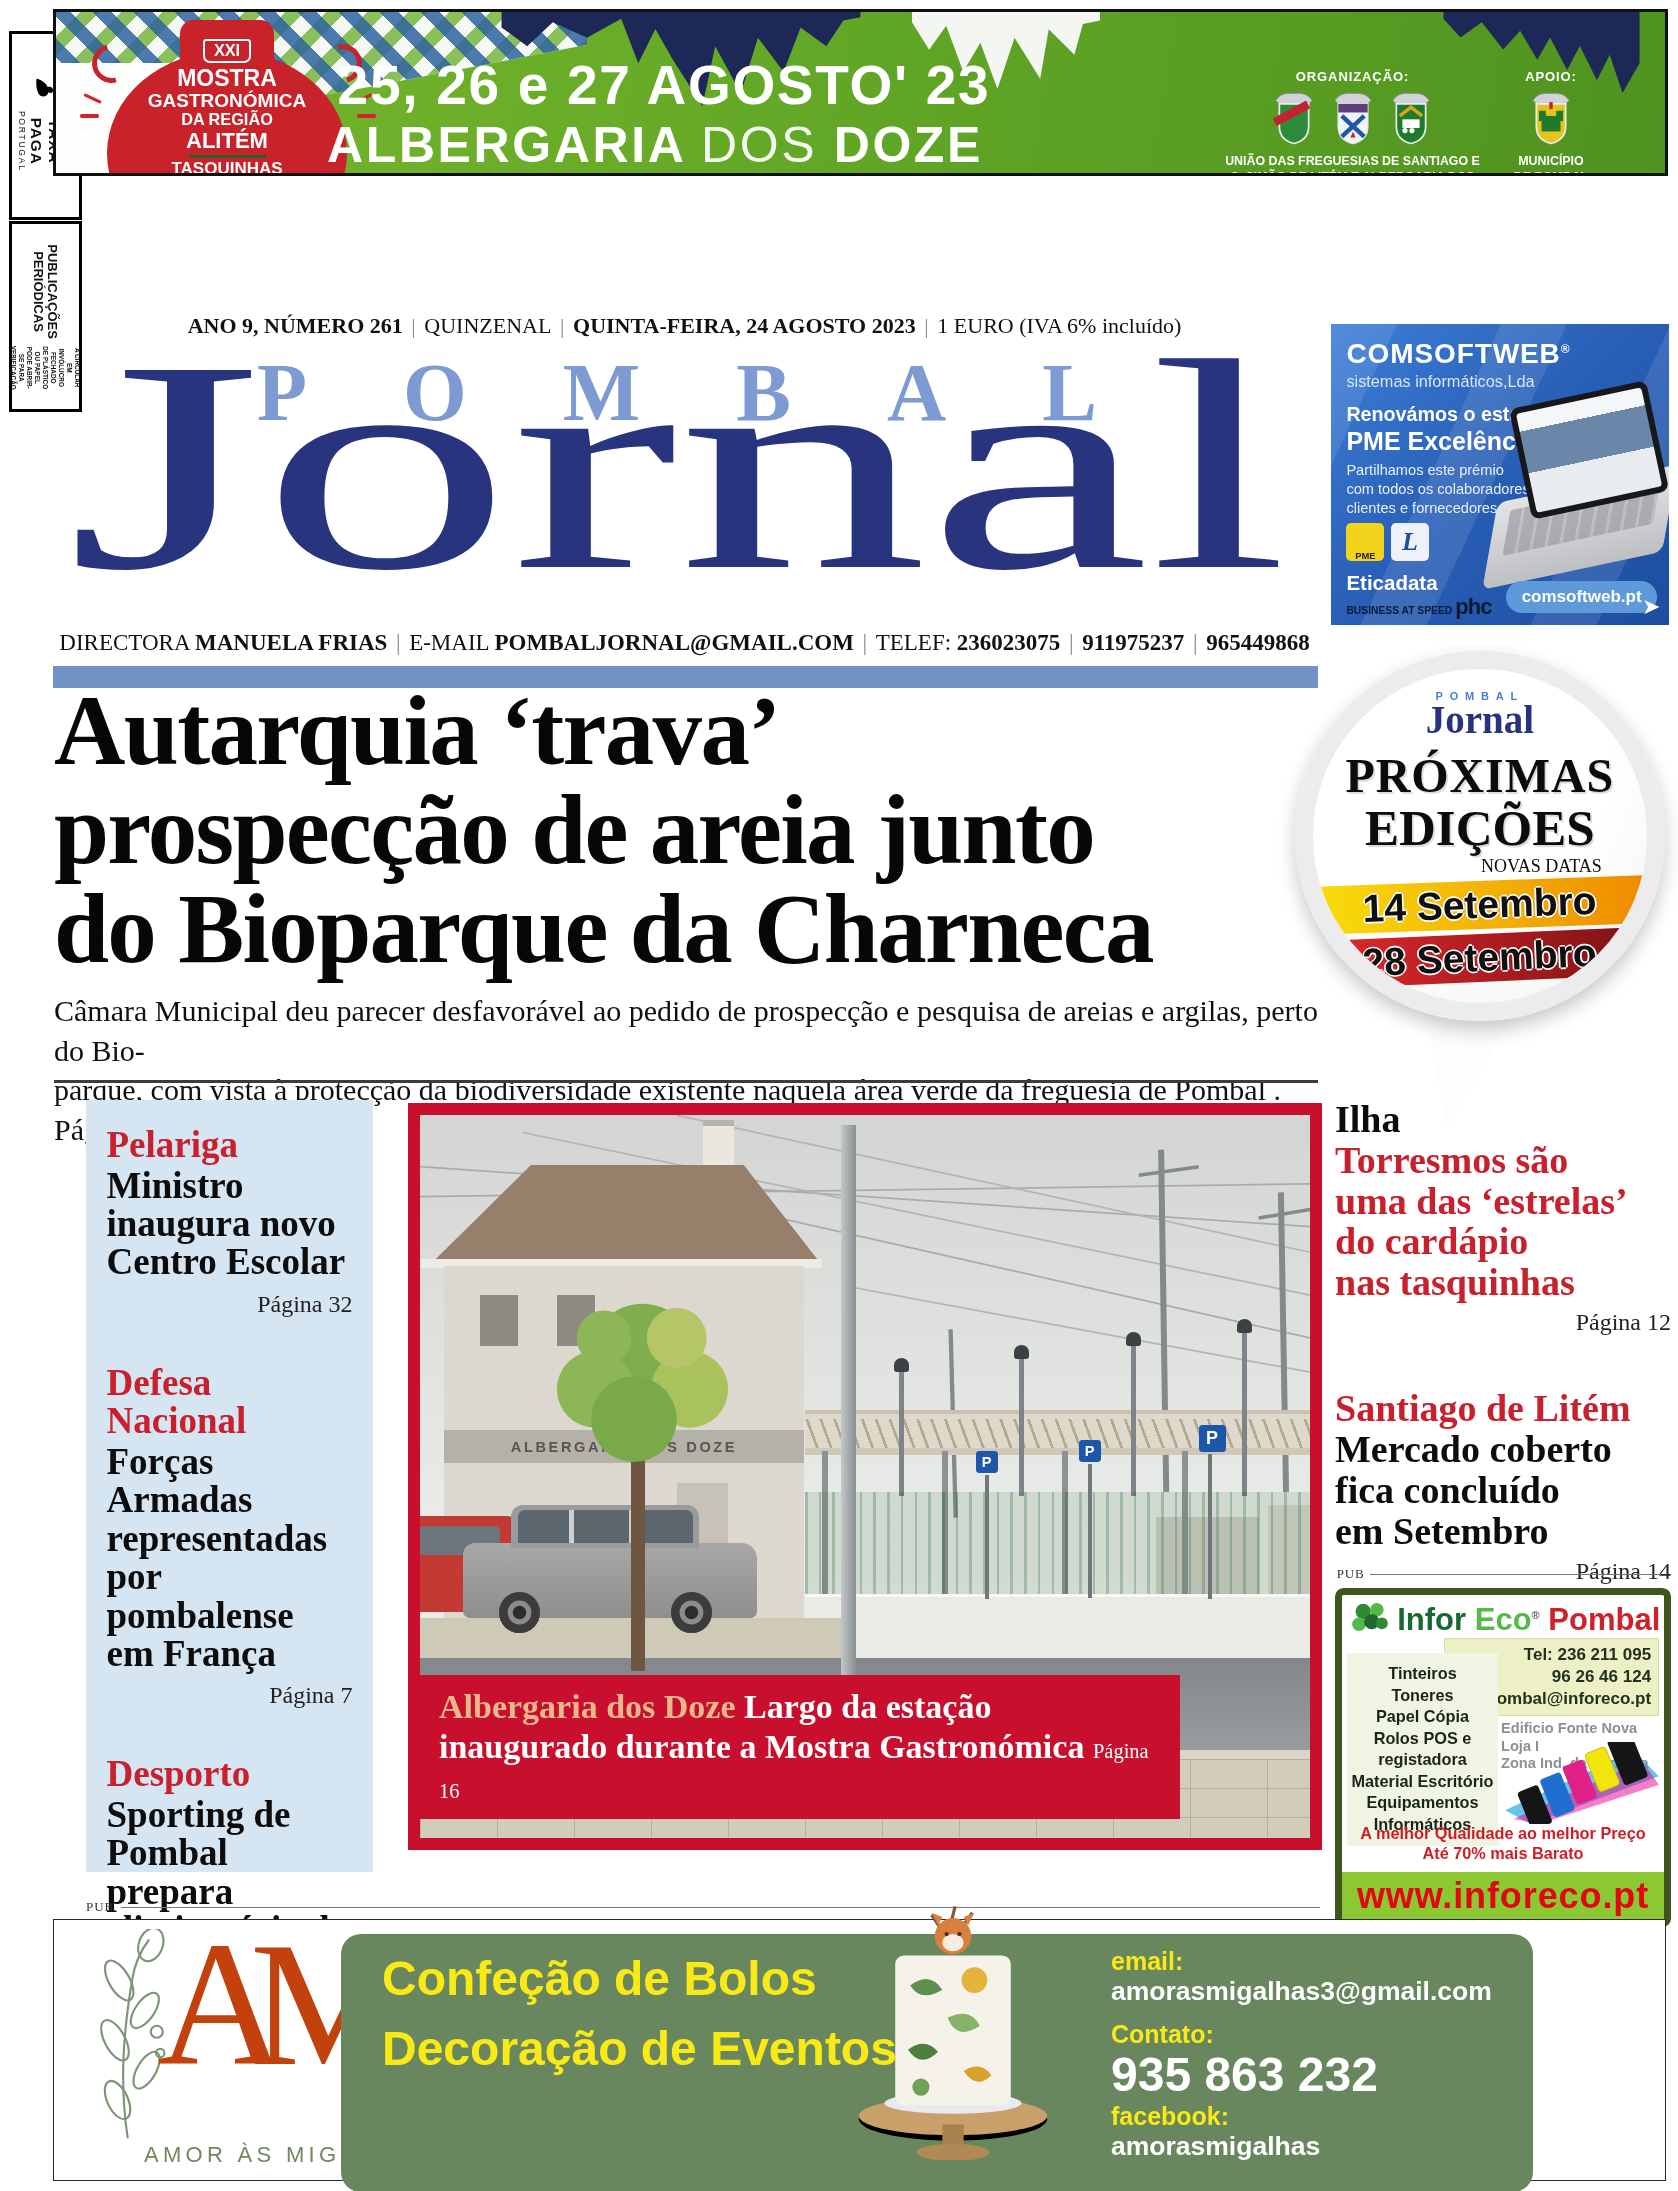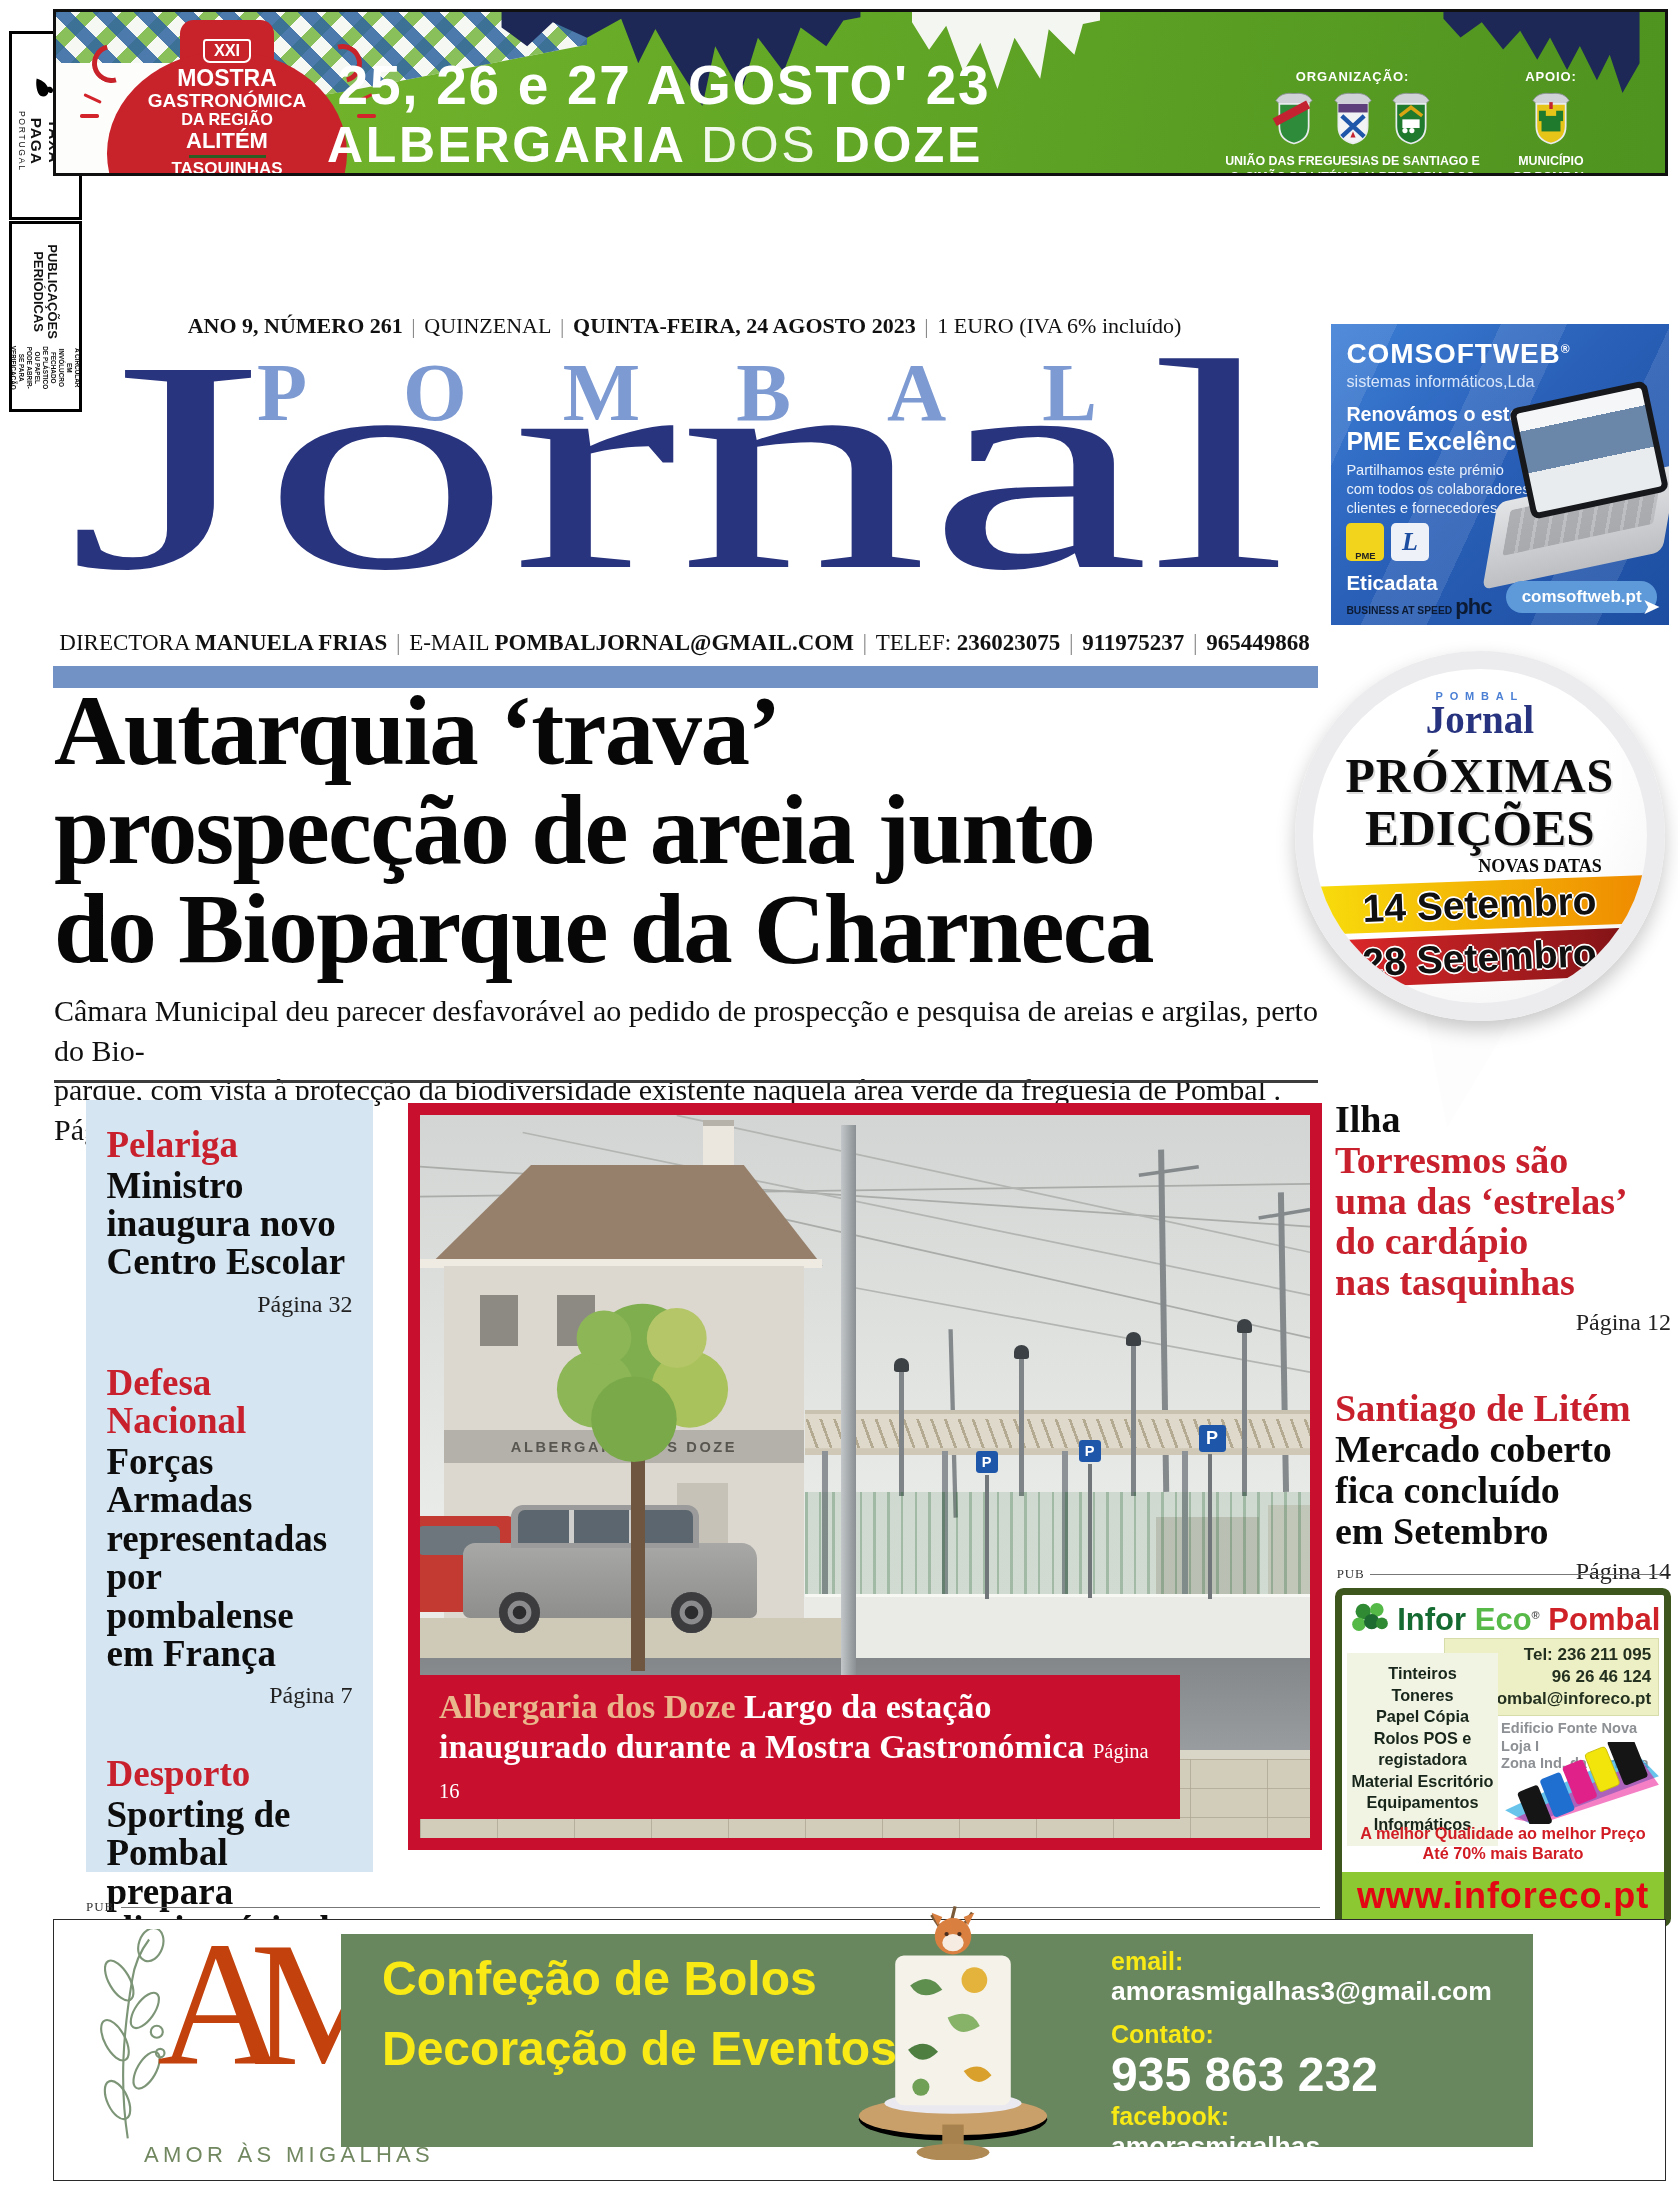--- a/index.html
+++ b/index.html
@@ -100,21 +100,21 @@
   .badge-circle{position:absolute;left:6.8px;top:6.8px;width:334px;height:334px;border-radius:50%;
                 border:18px solid #ececee;background:radial-gradient(circle at 35% 28%,#ffffff 55%,#f0f0f2 100%);
                 box-shadow:0 8.6px 19px rgba(0,0,0,.22);overflow:hidden;}
   .b-logo{position:absolute;left:0;top:22px;width:100%;text-align:center;line-height:1;}
   .b-logo .top{display:block;font-size:11px;letter-spacing:6.8px;color:#4a7fd4;font-weight:bold;font-family:"Liberation Sans",sans-serif;}
   .b-logo .main{display:block;font-size:39px;font-weight:bold;color:#27337f;margin-top:-1.7px;}
   .b-t1{position:absolute;left:0;top:79px;width:100%;text-align:center;font-size:48px;font-weight:bold;
         letter-spacing:0.9px;color:#0c0c0c;text-shadow:1.7px 1.7px 0 #dcdcdc;}
   .b-t2{position:absolute;left:0;top:130px;width:100%;text-align:center;font-size:51px;font-weight:bold;
         color:#0c0c0c;text-shadow:1.7px 1.7px 0 #dcdcdc;}
-  .b-t3{position:absolute;right:45px;top:187px;font-size:18px;font-weight:bold;color:#0c0c0c;}
+  .b-t3{position:absolute;right:45px;top:187px;font-size:18px;font-weight:normal;color:#0c0c0c;}
   .b-band{position:absolute;left:3.4px;width:327px;height:48px;display:flex;align-items:center;justify-content:center;
           font-family:"Liberation Sans",sans-serif;font-weight:bold;font-size:39px;color:#101010;
           text-shadow:-1.7px 0 #fff,1.7px 0 #fff,0 -1.7px #fff,0 1.7px #fff;}
   .b-band1{top:212px;background:linear-gradient(90deg,#f8dd0c,#ef8b00);transform:rotate(-2deg);}
   .b-band2{top:265px;background:linear-gradient(90deg,#e5292c,#7c1215);transform:rotate(-2.5deg);}
 
   
   .left-col{position:absolute;left:86px;top:1100px;width:287px;height:772px;background:#d6e5f2;
             box-sizing:border-box;padding:26px 20.5px 0 20.5px;}
   .story .kicker{font-size:37px;font-weight:bold;color:#c9202e;line-height:1.05;}
@@ -199,21 +199,21 @@
            align-items:center;justify-content:center;font-size:36px;font-weight:bold;color:#e30613;letter-spacing:0.9px;}
 
   
   .pub-bottom{position:absolute;left:86px;top:1899px;}
   .am-ad{position:absolute;left:53px;top:1919px;width:1613px;height:262px;box-sizing:border-box;
          border:1.7px solid #2a2a2a;background:#fff;}
   .am-mono{position:absolute;left:103px;top:-5.1px;font-size:178px;line-height:1;color:#c2410c;
            font-family:"Liberation Serif",serif;letter-spacing:-0.2em;}
   .am-brand{position:absolute;left:90px;bottom:12px;font-size:22px;letter-spacing:4.3px;color:#70875f;
             font-family:"Liberation Sans",sans-serif;}
-  .am-green{position:absolute;left:287px;top:13.7px;width:1192px;height:213px;background:#68875f;}
+  .am-green{position:absolute;left:287px;top:13.7px;width:1192px;height:258px;background:#68875f;border-radius:20px;}
   .am-services{position:absolute;left:41px;top:10.3px;font-family:"Liberation Sans",sans-serif;
                font-weight:bold;font-size:48px;line-height:1.45;color:#f9ea16;}
   .am-contact{position:absolute;left:770px;top:13.7px;width:411px;font-family:"Liberation Sans",sans-serif;line-height:1.15;}
   .am-lab{color:#f9ea16;font-weight:bold;font-size:25px;}
   .am-val{color:#fff;font-weight:bold;font-size:26.5px;}
   .am-phone{color:#fff;font-weight:bold;font-size:48px;line-height:1.1;}
 </style>
 </head>
 <body>
 

